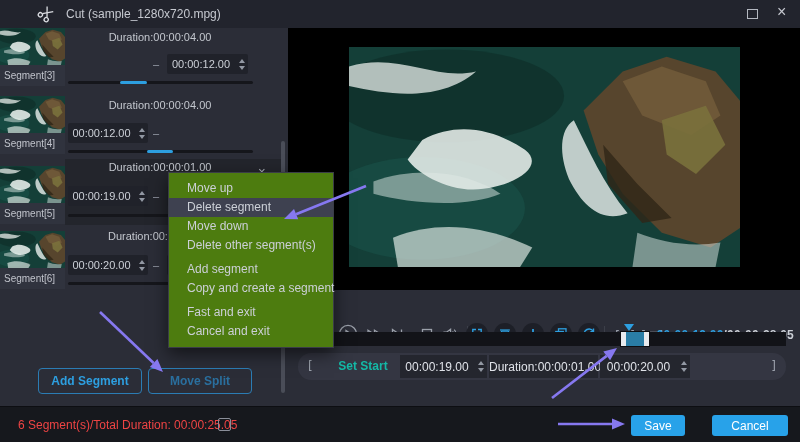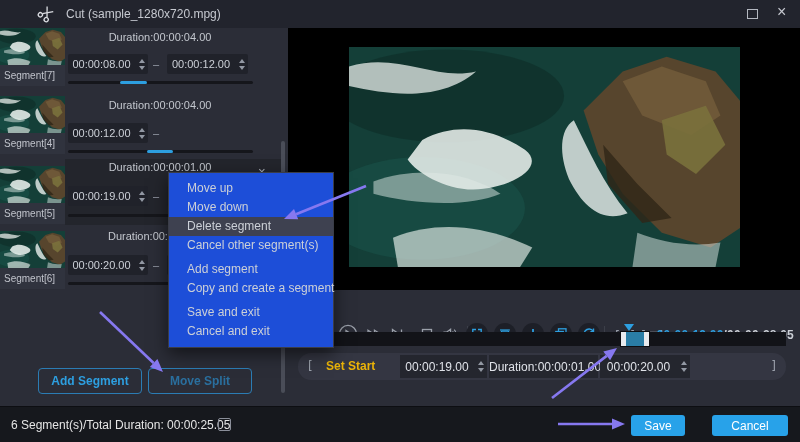--- a/index.html
+++ b/index.html
@@ -49,33 +49,33 @@
   .playhead{position:absolute;left:336px;top:296px;width:0;height:0;border-left:5px solid transparent;
             border-right:5px solid transparent;border-top:7px solid #2d9fe0;}
   .timeline{position:absolute;left:14px;top:304px;width:484px;height:14px;background:#121318;}
   .clip{position:absolute;left:318px;top:-1px;width:30px;height:16px;background:#2a7da6;border:1px solid #0d0e12;}
   .clip .hl,.clip .hr{position:absolute;top:0;width:5px;height:14px;background:#e9ebef;}
   .clip .hl{left:0;} .clip .hr{right:0;}
   .trim{position:absolute;left:10px;top:325px;width:488px;height:27px;background:#343642;border-radius:13px;font-size:12px;}
   .trim .sect{position:absolute;top:2px;height:23px;background:#24262e;display:flex;align-items:center;}
   .trim .bl{position:absolute;left:10px;top:6px;color:#9aa0ab;font-family:"DejaVu Sans",sans-serif;}
   .trim .br{position:absolute;right:10px;top:6px;color:#9aa0ab;font-family:"DejaVu Sans",sans-serif;}
-  .trim .setbtn{position:absolute;top:0;height:27px;line-height:27px;color:#eab308;font-weight:600;}
+  .trim .setbtn{position:absolute;top:0;height:27px;line-height:27px;text-align:center;color:#14b8a6;font-weight:600;}
   .trim .tv{flex:1;text-align:center;color:#dfe2e8;}
   .trim .dtext{width:100%;text-align:center;color:#dfe2e8;}
   
-  .menu{position:absolute;left:168px;top:172px;width:166px;background:#1d4ed8;border:1px solid #3a3d47;
+  .menu{position:absolute;left:168px;top:172px;width:166px;background:#4d7c0f;border:1px solid #3a3d47;
         box-shadow:0 6px 16px rgba(0,0,0,.55);padding:6px 0;z-index:60;}
   .menu-item{height:19px;line-height:19px;padding-left:18px;font-size:12px;color:#ccd0d7;white-space:nowrap;}
   .menu-item.hl{background:#3e4150;}
   .menu-gap{height:5px;}
   
   .statusbar{position:absolute;left:0;top:406px;width:800px;height:36px;background:#16181d;
              border-top:1px solid #0d0e12;z-index:10;}
-  .sum{position:absolute;left:11px;top:0;height:25px;line-height:36px;font-size:12px;color:#e5e5e5;}
+  .sum{position:absolute;left:18px;top:0;height:25px;line-height:36px;font-size:12px;color:#ef4444;}
   .checkbox{position:absolute;left:218px;top:11px;width:13px;height:13px;border:1px solid #8a8e99;border-radius:2px;background:transparent;}
   .mlabel{position:absolute;left:239px;top:0;height:36px;line-height:36px;font-size:12px;color:#c3c7ce;}
   .btn-blue{position:absolute;top:8px;height:21px;background:#28a2e9;border:none;border-radius:3px;
             color:#fff;font-size:12px;text-align:center;line-height:21px;font-family:"Liberation Sans",sans-serif;}
   
   .arrows{position:absolute;left:0;top:0;z-index:90;pointer-events:none;}
   .defs-hidden{position:absolute;width:0;height:0;overflow:hidden;}
 </style>
 </head>
 <body>
@@ -117,48 +117,41 @@
   </div>
 
   <div class="left-panel">
     <div class="selrow"></div>
 
     <div class="thumb" style="top:0">
         <svg viewBox="0 0 160 90" preserveAspectRatio="none">
           <use href="#ocean-scene"></use>
         </svg>
       </div>
-    <div class="tlabel" style="top:37px">Segment[7]</div>
+    <div class="tlabel" style="top:37px">Segment[3]</div>
     <div class="thumb" style="top:68px">
         <svg viewBox="0 0 160 90" preserveAspectRatio="none">
           <use href="#ocean-scene"></use>
         </svg>
       </div>
     <div class="tlabel" style="top:105px">Segment[4]</div>
     <div class="thumb" style="top:138px">
         <svg viewBox="0 0 160 90" preserveAspectRatio="none">
           <use href="#ocean-scene"></use>
         </svg>
       </div>
     <div class="tlabel" style="top:175px">Segment[5]</div>
     <div class="thumb" style="top:203px">
         <svg viewBox="0 0 160 90" preserveAspectRatio="none">
           <use href="#ocean-scene"></use>
         </svg>
       </div>
     <div class="tlabel" style="top:240px">Segment[6]</div>
 
     <div class="dur" style="top:3px">Duration:00:00:04.00</div>
-    <div class="tfield" style="left:68px;top:26px;width:80px">
-      <span class="tval">00:00:08.00</span>
-      <span class="spin">
-          <i class="tri-up"></i>
-          <i class="tri-down"></i>
-        </span>
-    </div>
     <div class="dash" style="left:153px;top:30px">–</div>
     <div class="tfield" style="left:167px;top:26px;width:81px">
       <span class="tval">00:00:12.00</span>
       <span class="spin">
           <i class="tri-up"></i>
           <i class="tri-down"></i>
         </span>
     </div>
     <div class="slider" style="top:53px">
         <span class="active" style="left:52px;width:27px"></span>
@@ -335,28 +328,28 @@
             <i class="tri-up"></i>
             <i class="tri-down"></i>
           </span>
       </div>
       <span class="br">]</span>
     </div>
   </div>
 
   <div class="menu">
     <div class="menu-item">Move up</div>
+    <div class="menu-item hl">Delete segment</div>
     <div class="menu-item">Move down</div>
-    <div class="menu-item hl">Delete segment</div>
-    <div class="menu-item">Cancel other segment(s)</div>
+    <div class="menu-item">Delete other segment(s)</div>
     <div class="menu-gap"></div>
     <div class="menu-item">Add segment</div>
     <div class="menu-item">Copy and create a segment</div>
     <div class="menu-gap"></div>
-    <div class="menu-item">Save and exit</div>
+    <div class="menu-item">Fast and exit</div>
     <div class="menu-item">Cancel and exit</div>
   </div>
 
   <div class="statusbar">
     <div class="sum">6 Segment(s)/Total Duration: 00:00:25.05</div>
     <div class="checkbox"></div>
     <button class="btn-blue" style="left:631px;width:54px">Save</button>
     <button class="btn-blue" style="left:712px;width:76px">Cancel</button>
   </div>
 

